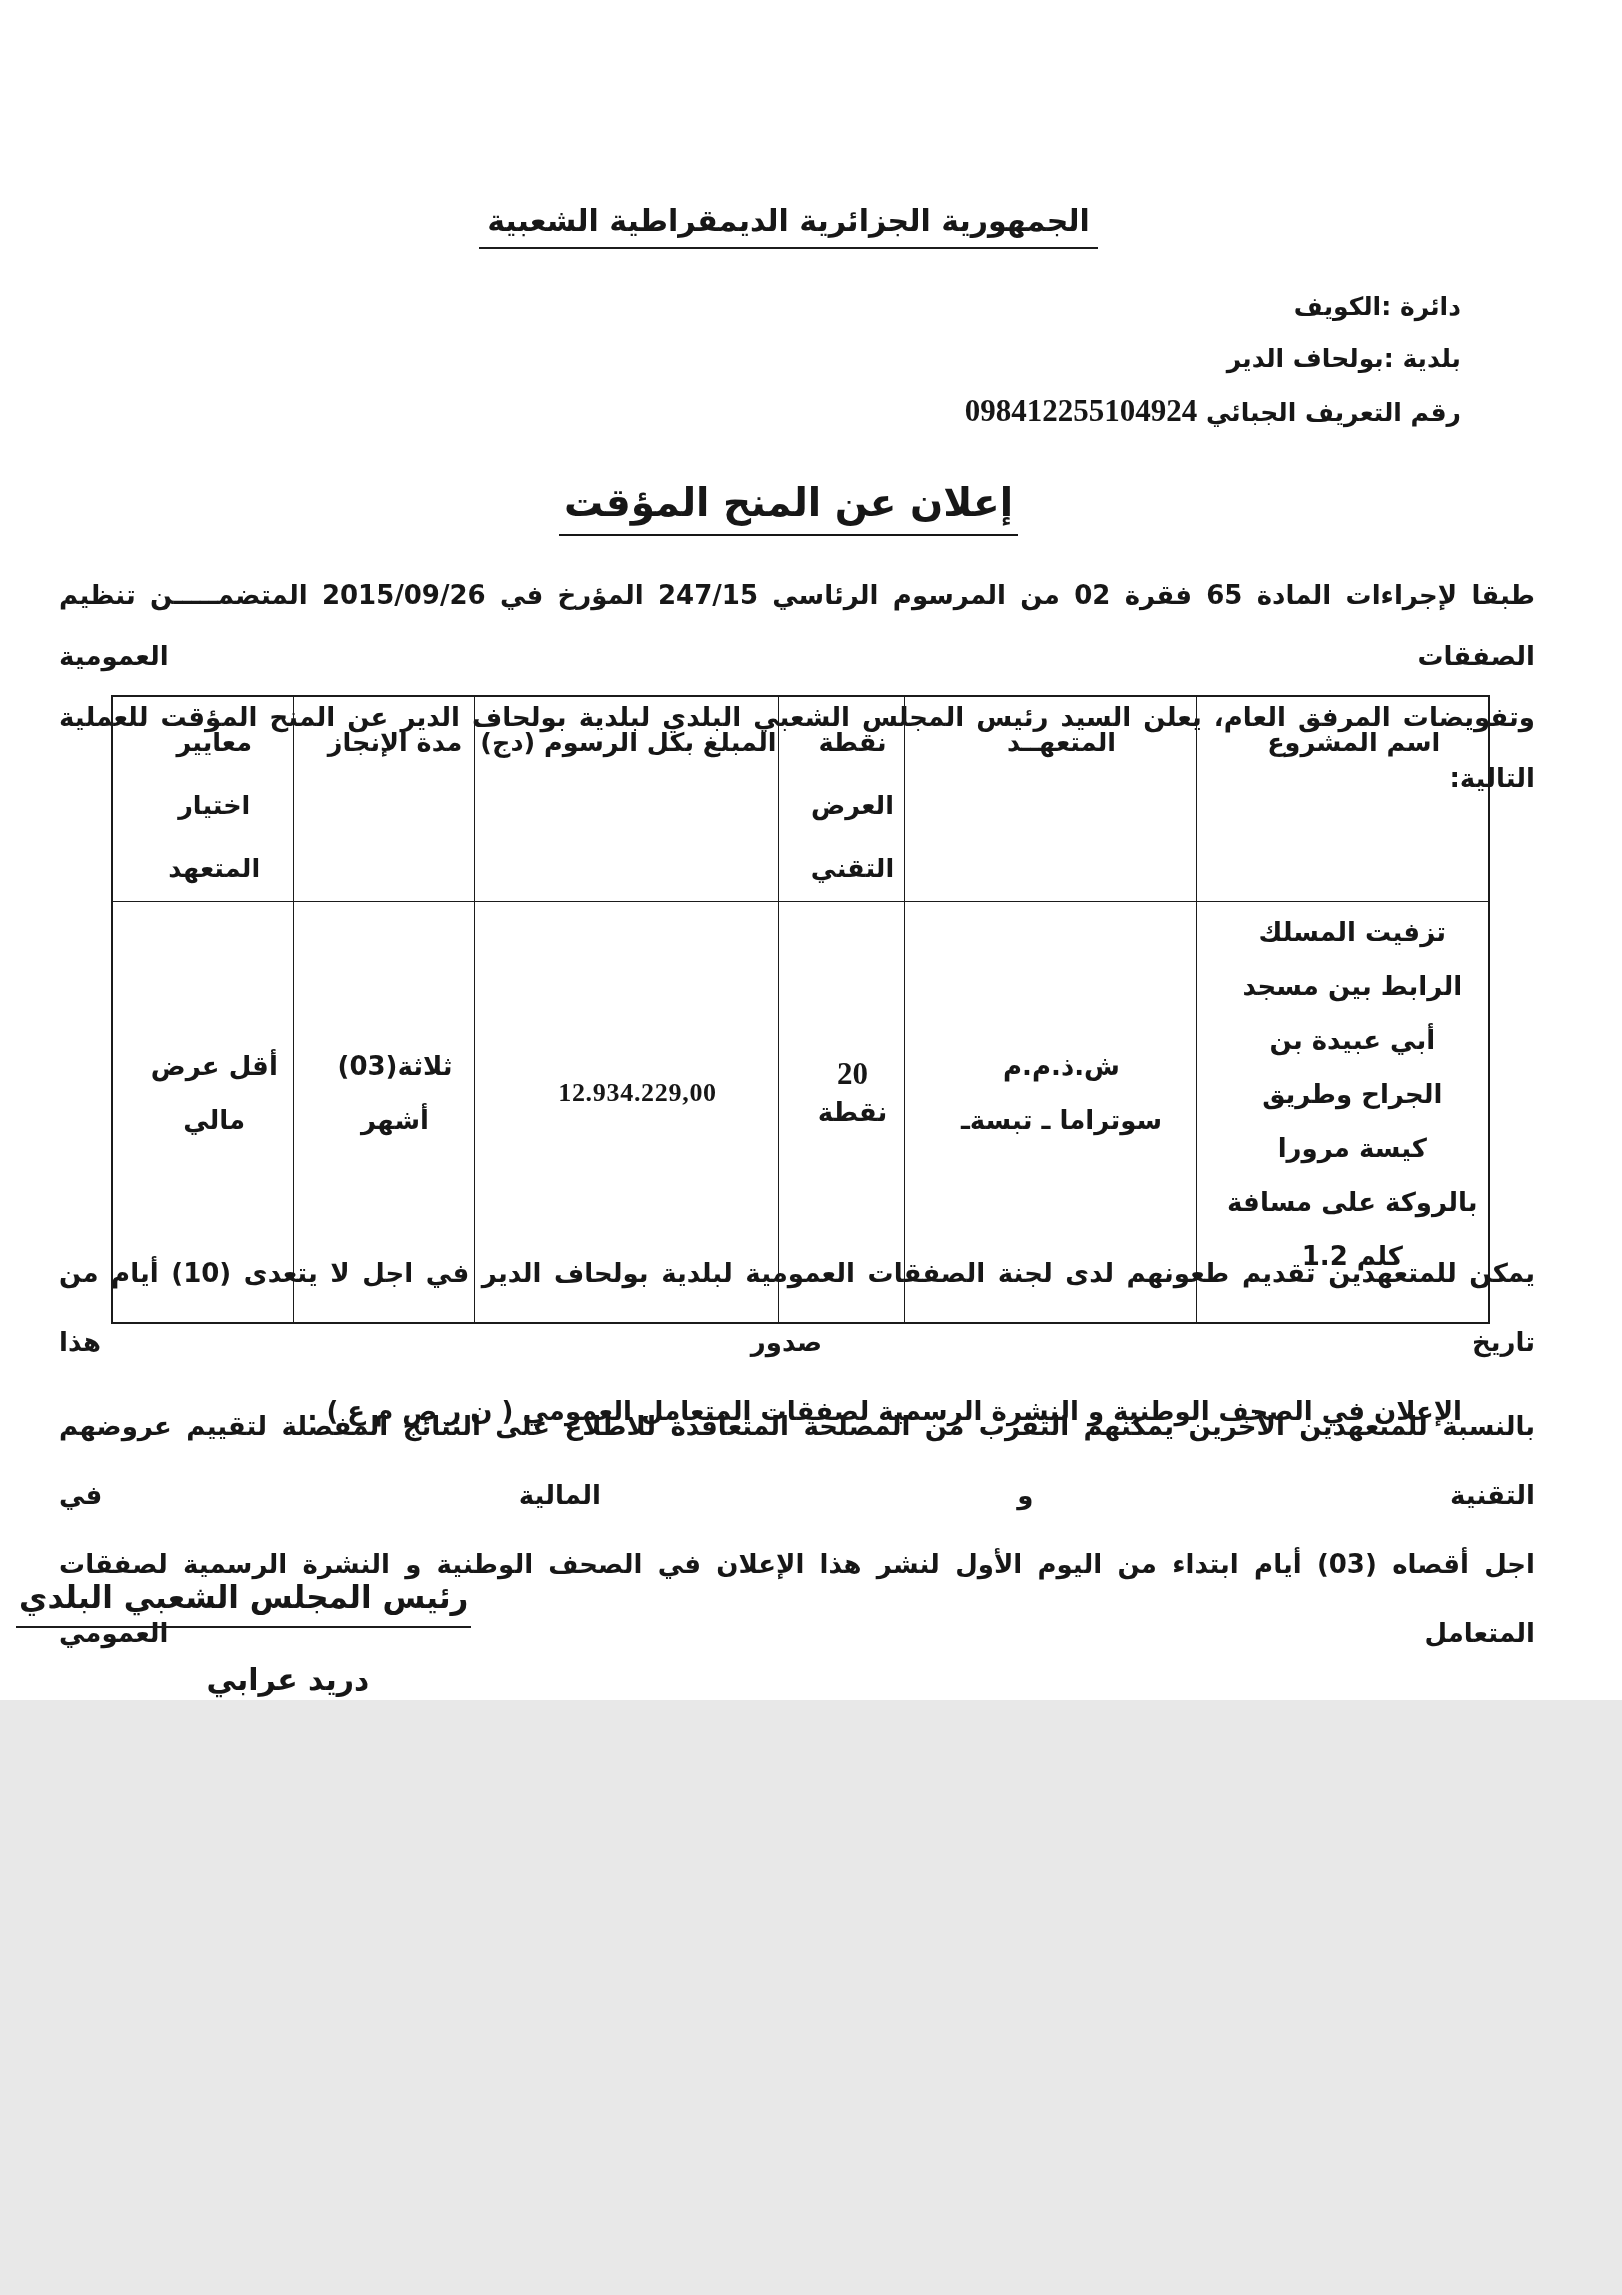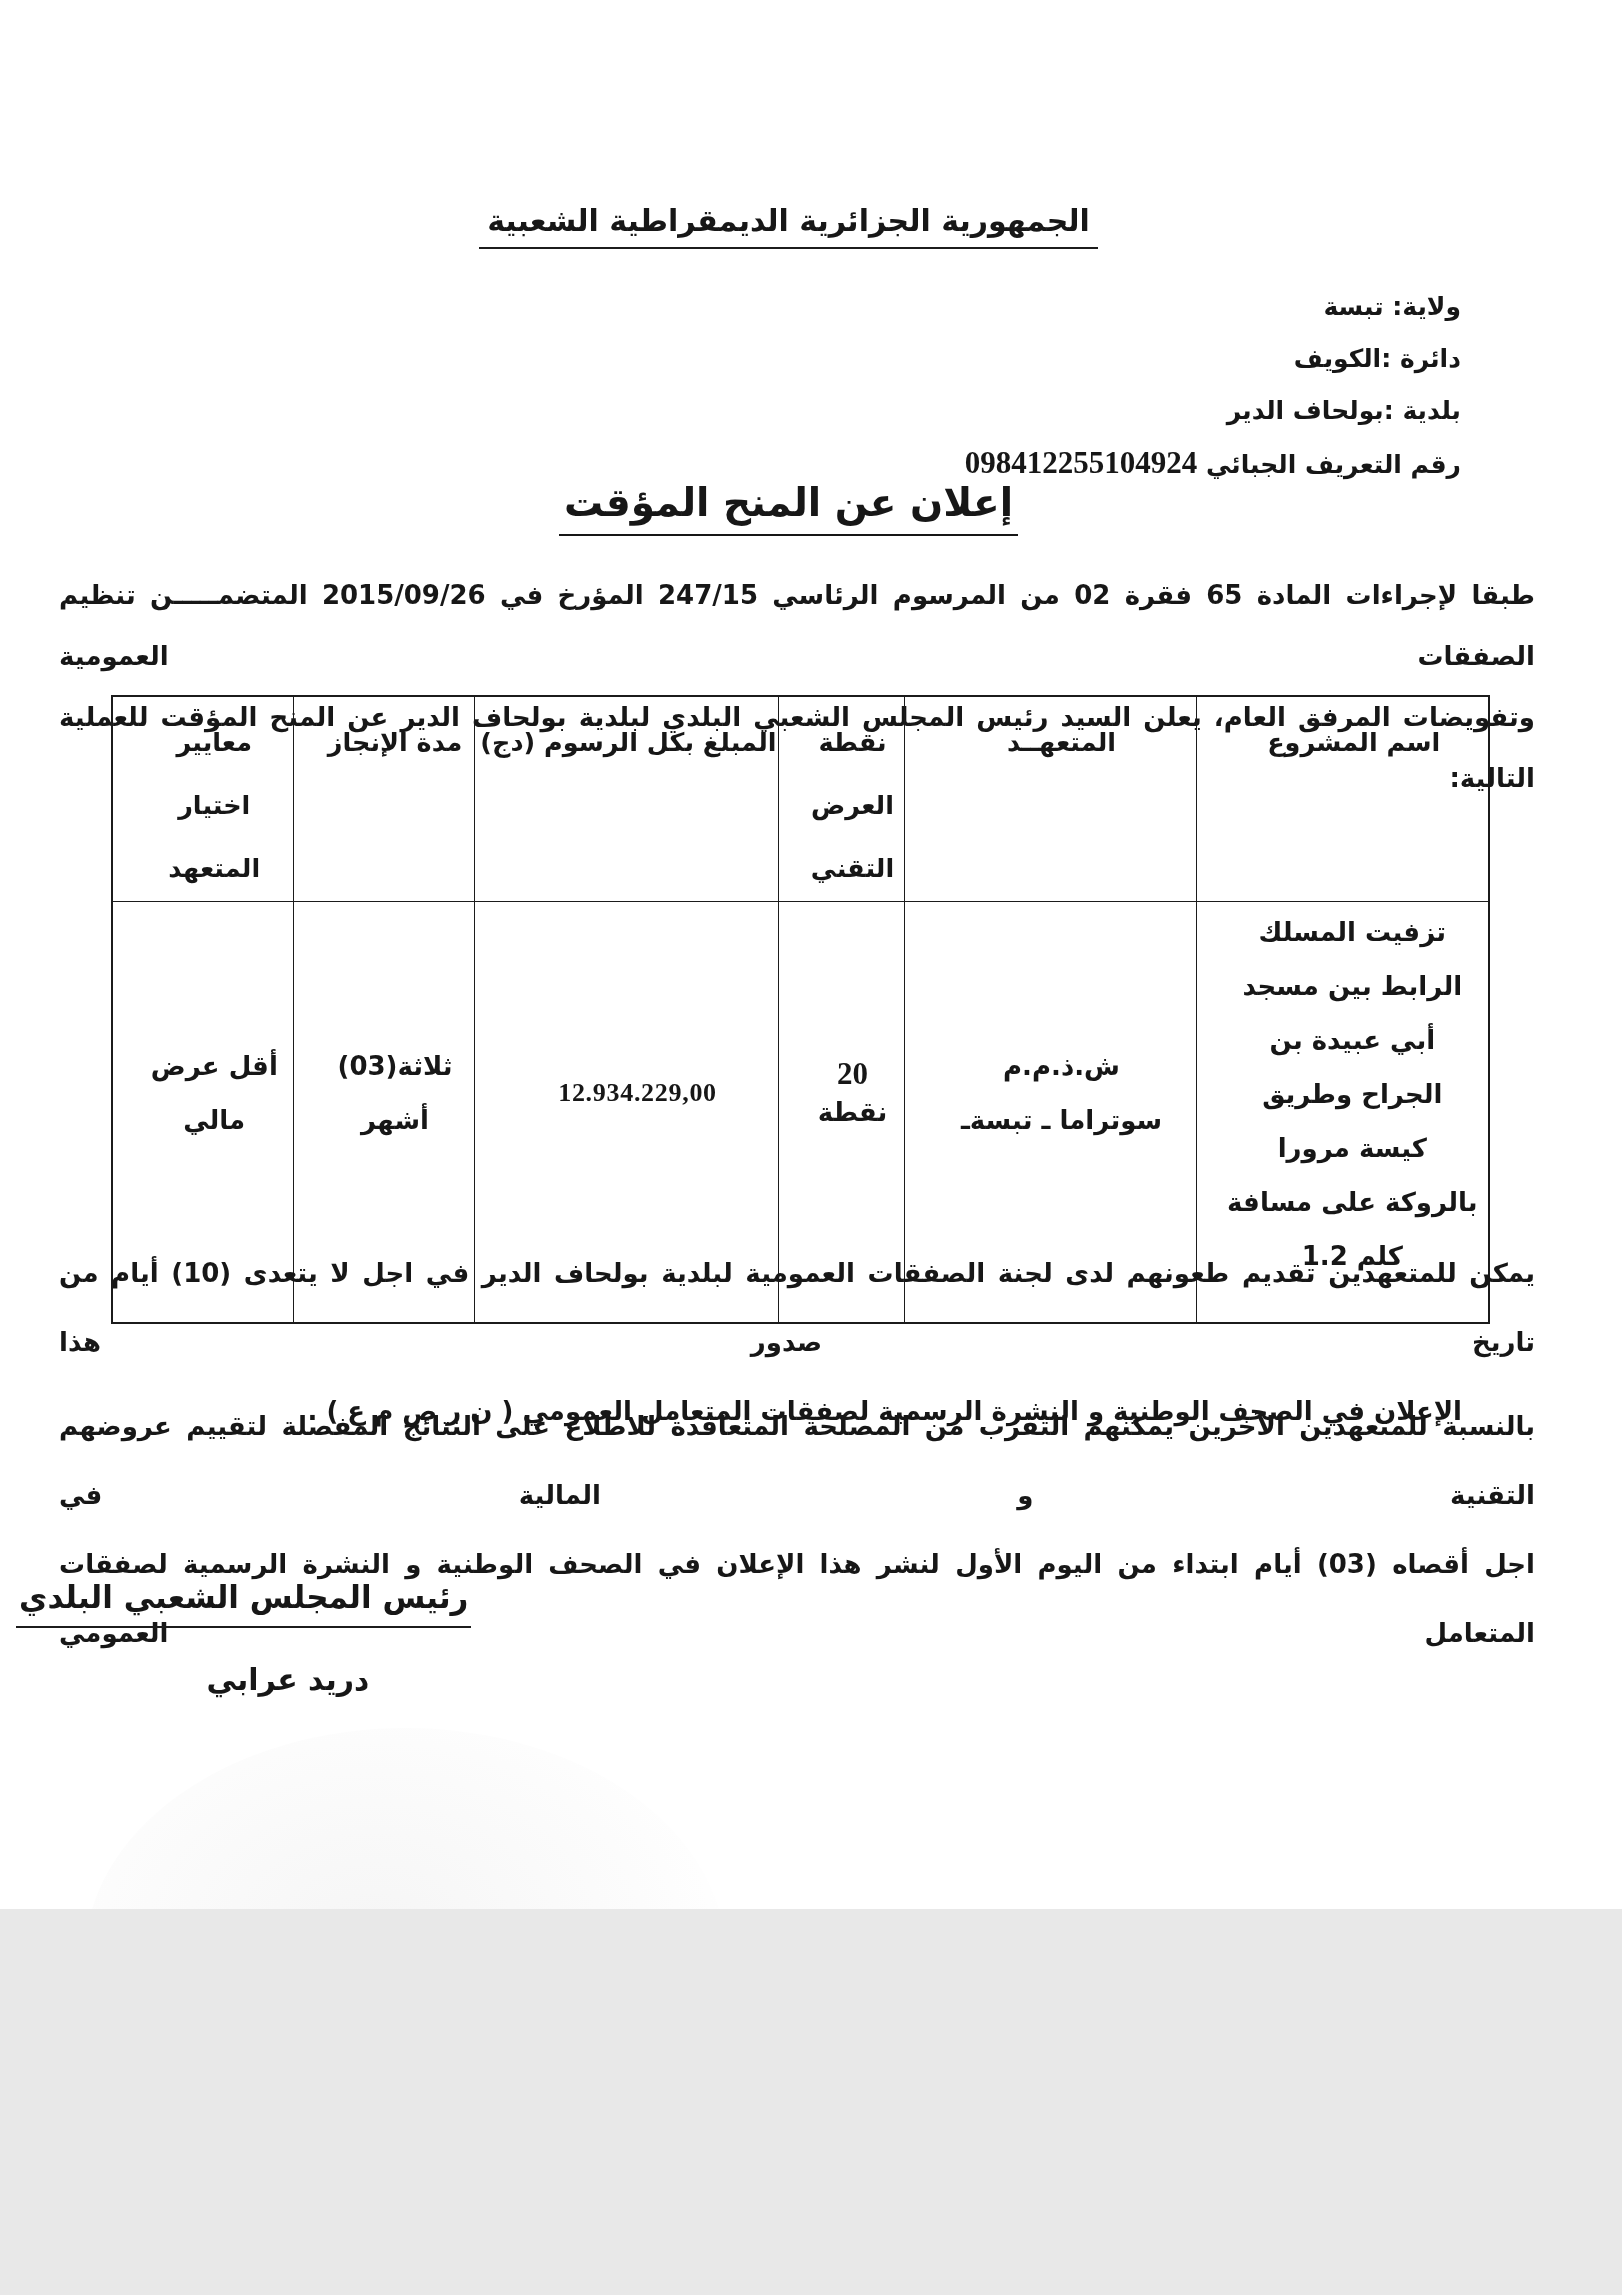--- a/index.html
+++ b/index.html
@@ -1,20 +1,20 @@
 <!DOCTYPE html>
 <html lang="ar" style="font-size:10.5px"><head>
 <meta charset="utf-8">
 <title>إعلان عن المنح المؤقت</title>
 <style>
   html, body { margin: 0; padding: 0; background: #e8e8e8; }
   .page {
     position: relative;
     width: 1623px;
-    height: 1909px;
+    height: 1700px;
     background: #ffffff;
     overflow: hidden;
     direction: rtl;
     font-family: "DejaVu Sans", sans-serif;
     font-weight: bold;
     color: #171717;
   }
 
   
   .republic {
@@ -140,21 +140,20 @@
 </head>
 <body>
 
 <div class="page">
 
   <div class="republic">
     <span class="u">الجمهورية الجزائرية الديمقراطية الشعبية</span>
   </div>
 
   <div class="info-block">
-    <div>ولاية: تبسة</div>
     <div>دائرة :الكويف</div>
     <div>بلدية :بولحاف الدير</div>
     <div>
       <span>رقم التعريف الجبائي</span>
       <span class="num">098412255104924</span>
     </div>
   </div>
 
   <div class="main-title">
     <span class="u2">إعلان عن المنح المؤقت</span>

